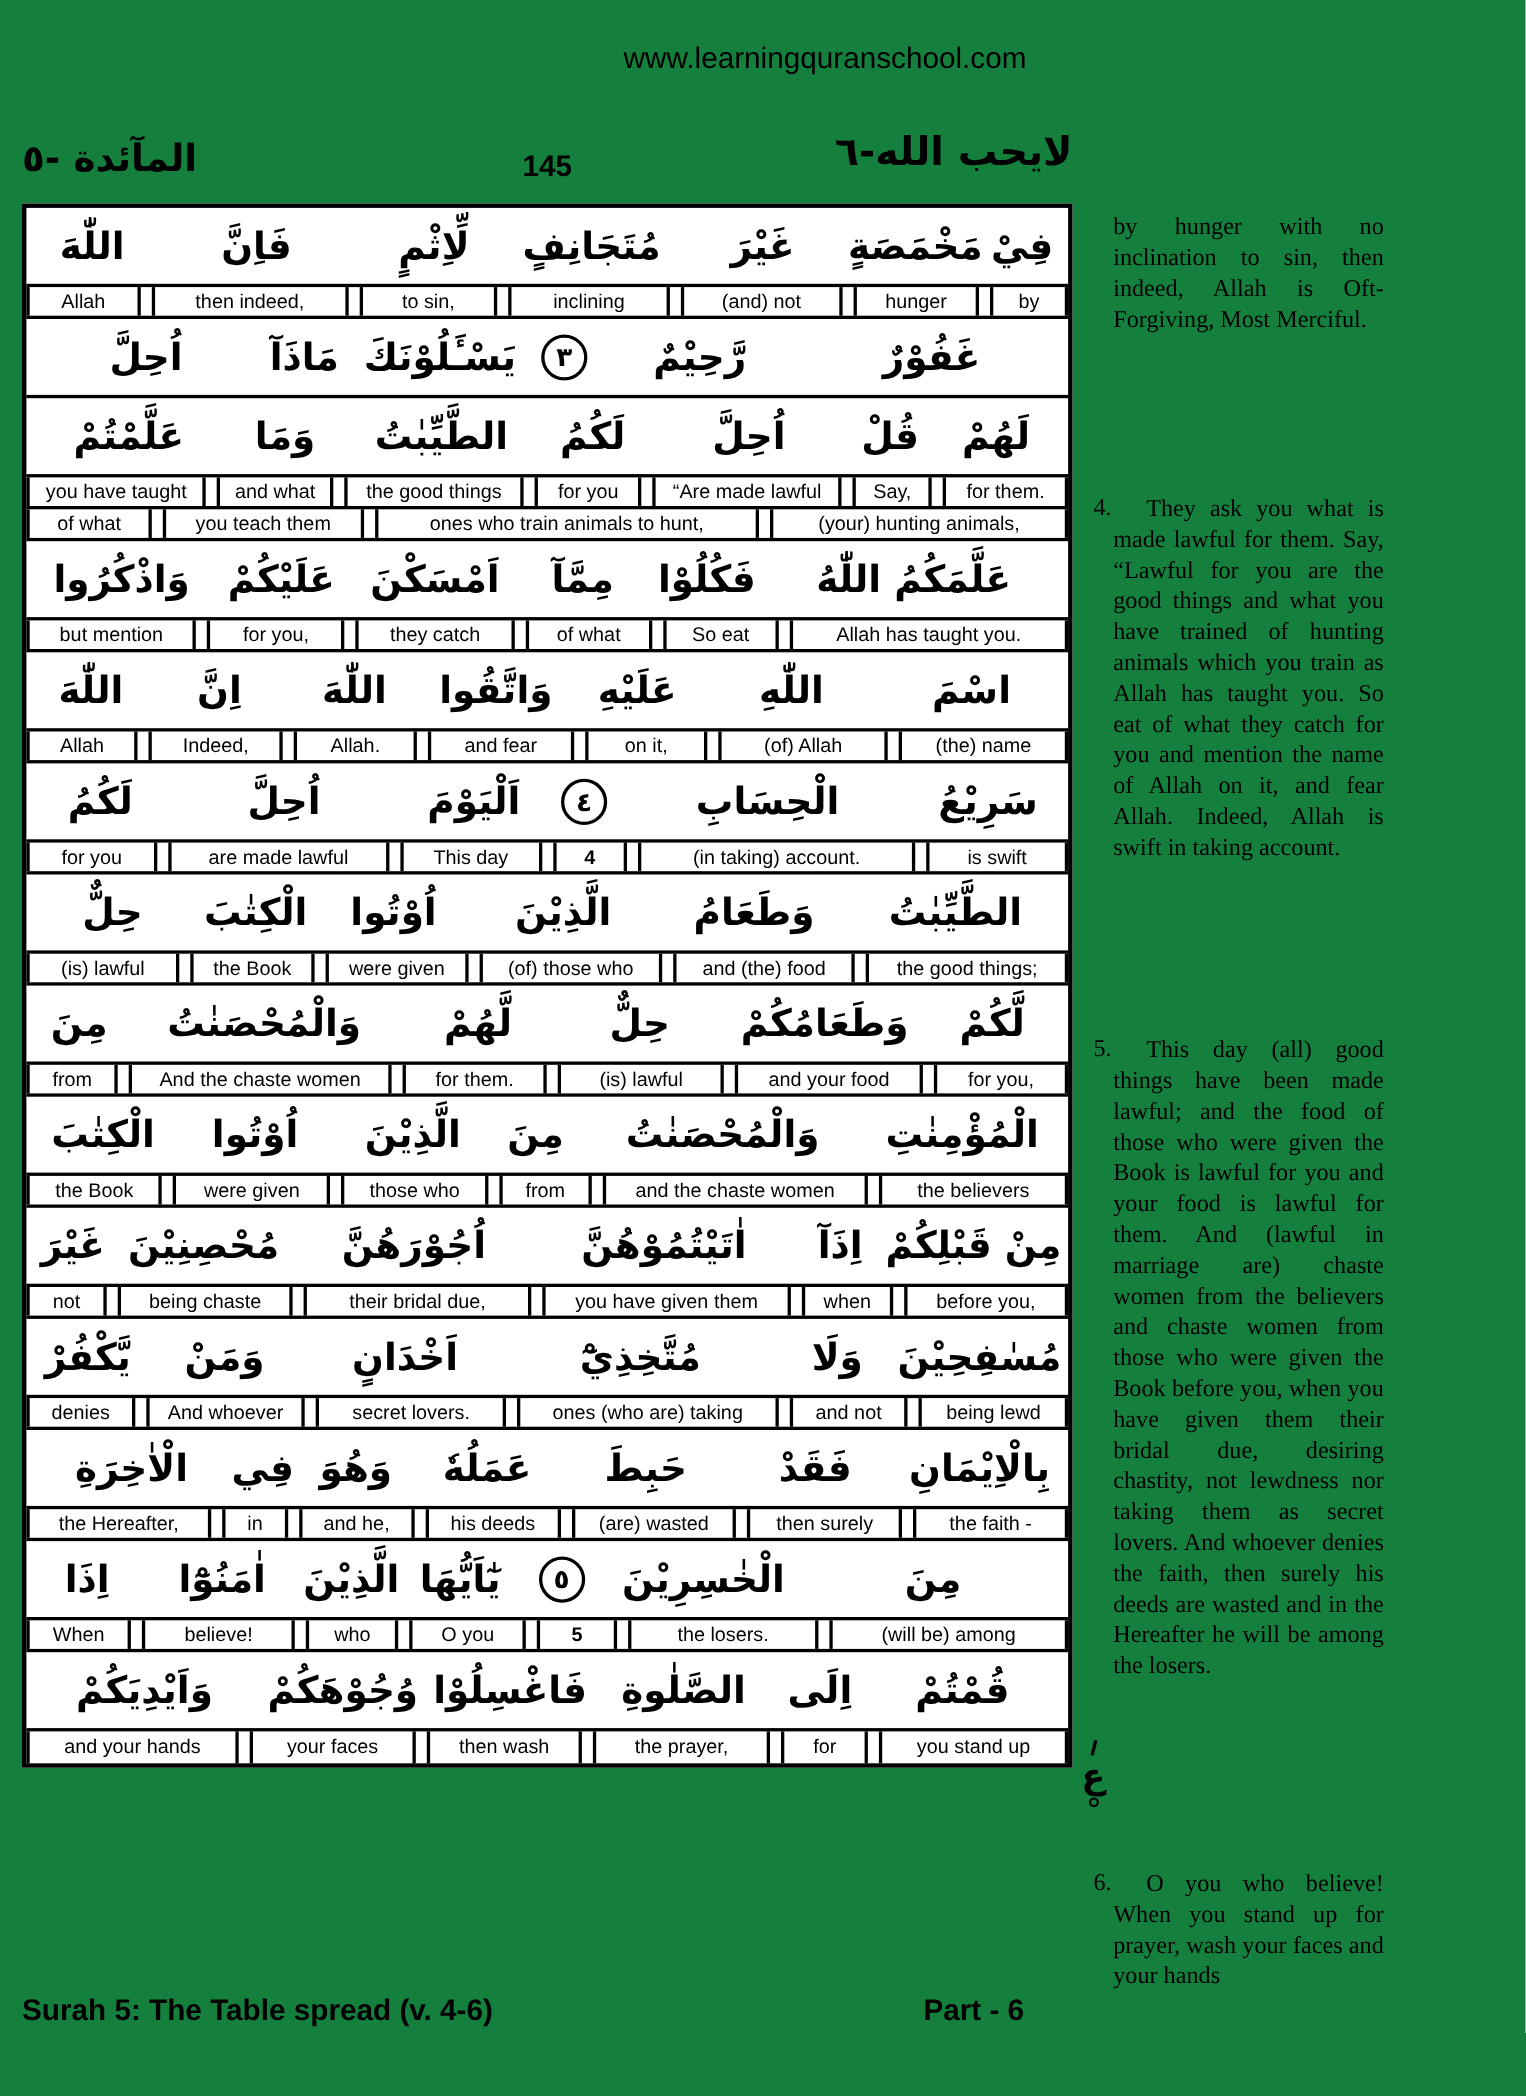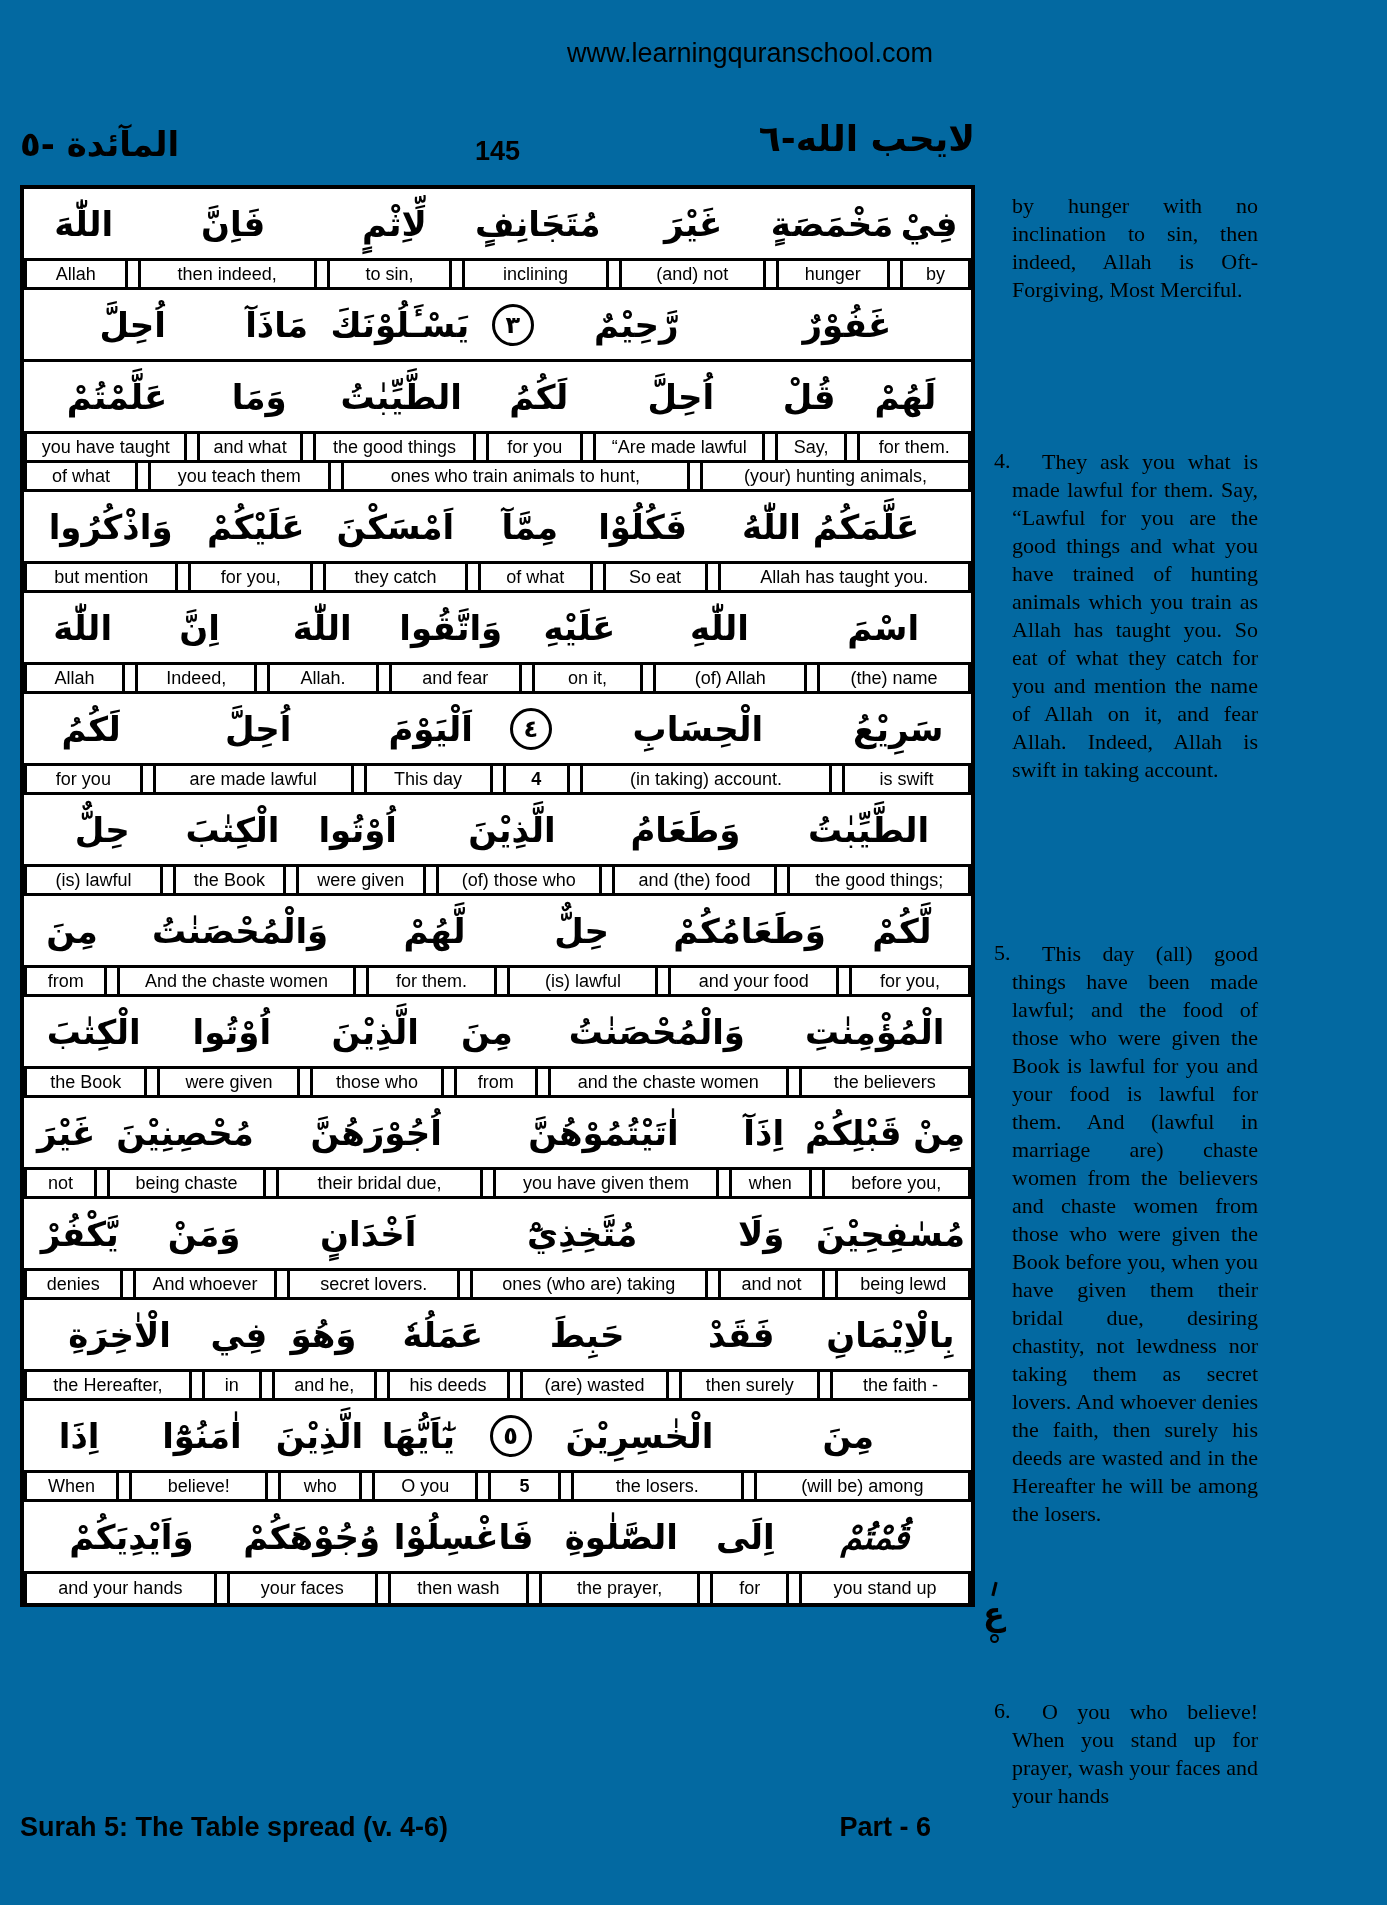--- a/index.html
+++ b/index.html
@@ -1,16 +1,16 @@
 <!DOCTYPE html>
 <html><head>
 <meta charset="utf-8">
 <style>
   html,body{margin:0;padding:0;background:#fff;}
-  .page{position:relative;width:1387px;height:1905px;background:#0369a1;color:#000;
+  .page{position:relative;width:1387px;height:1905px;background:#15803d;color:#000;
         font-family:"Liberation Sans",sans-serif;overflow:hidden;}
 
   .url{position:absolute;top:38px;left:300px;width:900px;text-align:center;
        font-size:27px;letter-spacing:0px;}
 
   .header-row{position:absolute;top:118px;left:20px;width:955px;height:56px;}
   .h-left{position:absolute;left:0;top:6px;font-size:34px;font-weight:bold;
           font-family:"DejaVu Sans",sans-serif;direction:rtl;}
   .h-center{position:absolute;left:50%;transform:translateX(-50%);top:18px;
             font-size:27px;font-weight:bold;}
@@ -285,21 +285,21 @@
         <div class="en-cell num" style="flex: 6 1 0%;">5</div>
         <div class="en-cell" style="flex: 15 1 0%;">the losers.</div>
         <div class="en-cell" style="flex: 19 1 0%;">(will be) among</div>
       </div>
       <div class="ar-band">
         <div class="ar-cell" style="flex: 18 1 0%;">وَاَيْدِيَكُمْ</div>
         <div class="ar-cell" style="flex: 14 1 0%;">وُجُوْهَكُمْ</div>
         <div class="ar-cell" style="flex: 13 1 0%;">فَاغْسِلُوْا</div>
         <div class="ar-cell" style="flex: 15 1 0%;">الصَّلٰوةِ</div>
         <div class="ar-cell" style="flex: 7 1 0%;">اِلَى</div>
-        <div class="ar-cell" style="flex: 16 1 0%; font-style: italic;">قُمْتُمْ</div>
+        <div class="ar-cell" style="flex: 16 1 0%;">قُمْتُمْ</div>
       </div>
       <div class="en-band">
         <div class="en-cell" style="flex: 18 1 0%;">and your hands</div>
         <div class="en-cell" style="flex: 14 1 0%;">your faces</div>
         <div class="en-cell" style="flex: 13 1 0%;">then wash</div>
         <div class="en-cell" style="flex: 15 1 0%;">the prayer,</div>
         <div class="en-cell" style="flex: 7 1 0%;">for</div>
         <div class="en-cell" style="flex: 16 1 0%;">you stand up</div>
       </div>
     </div>

